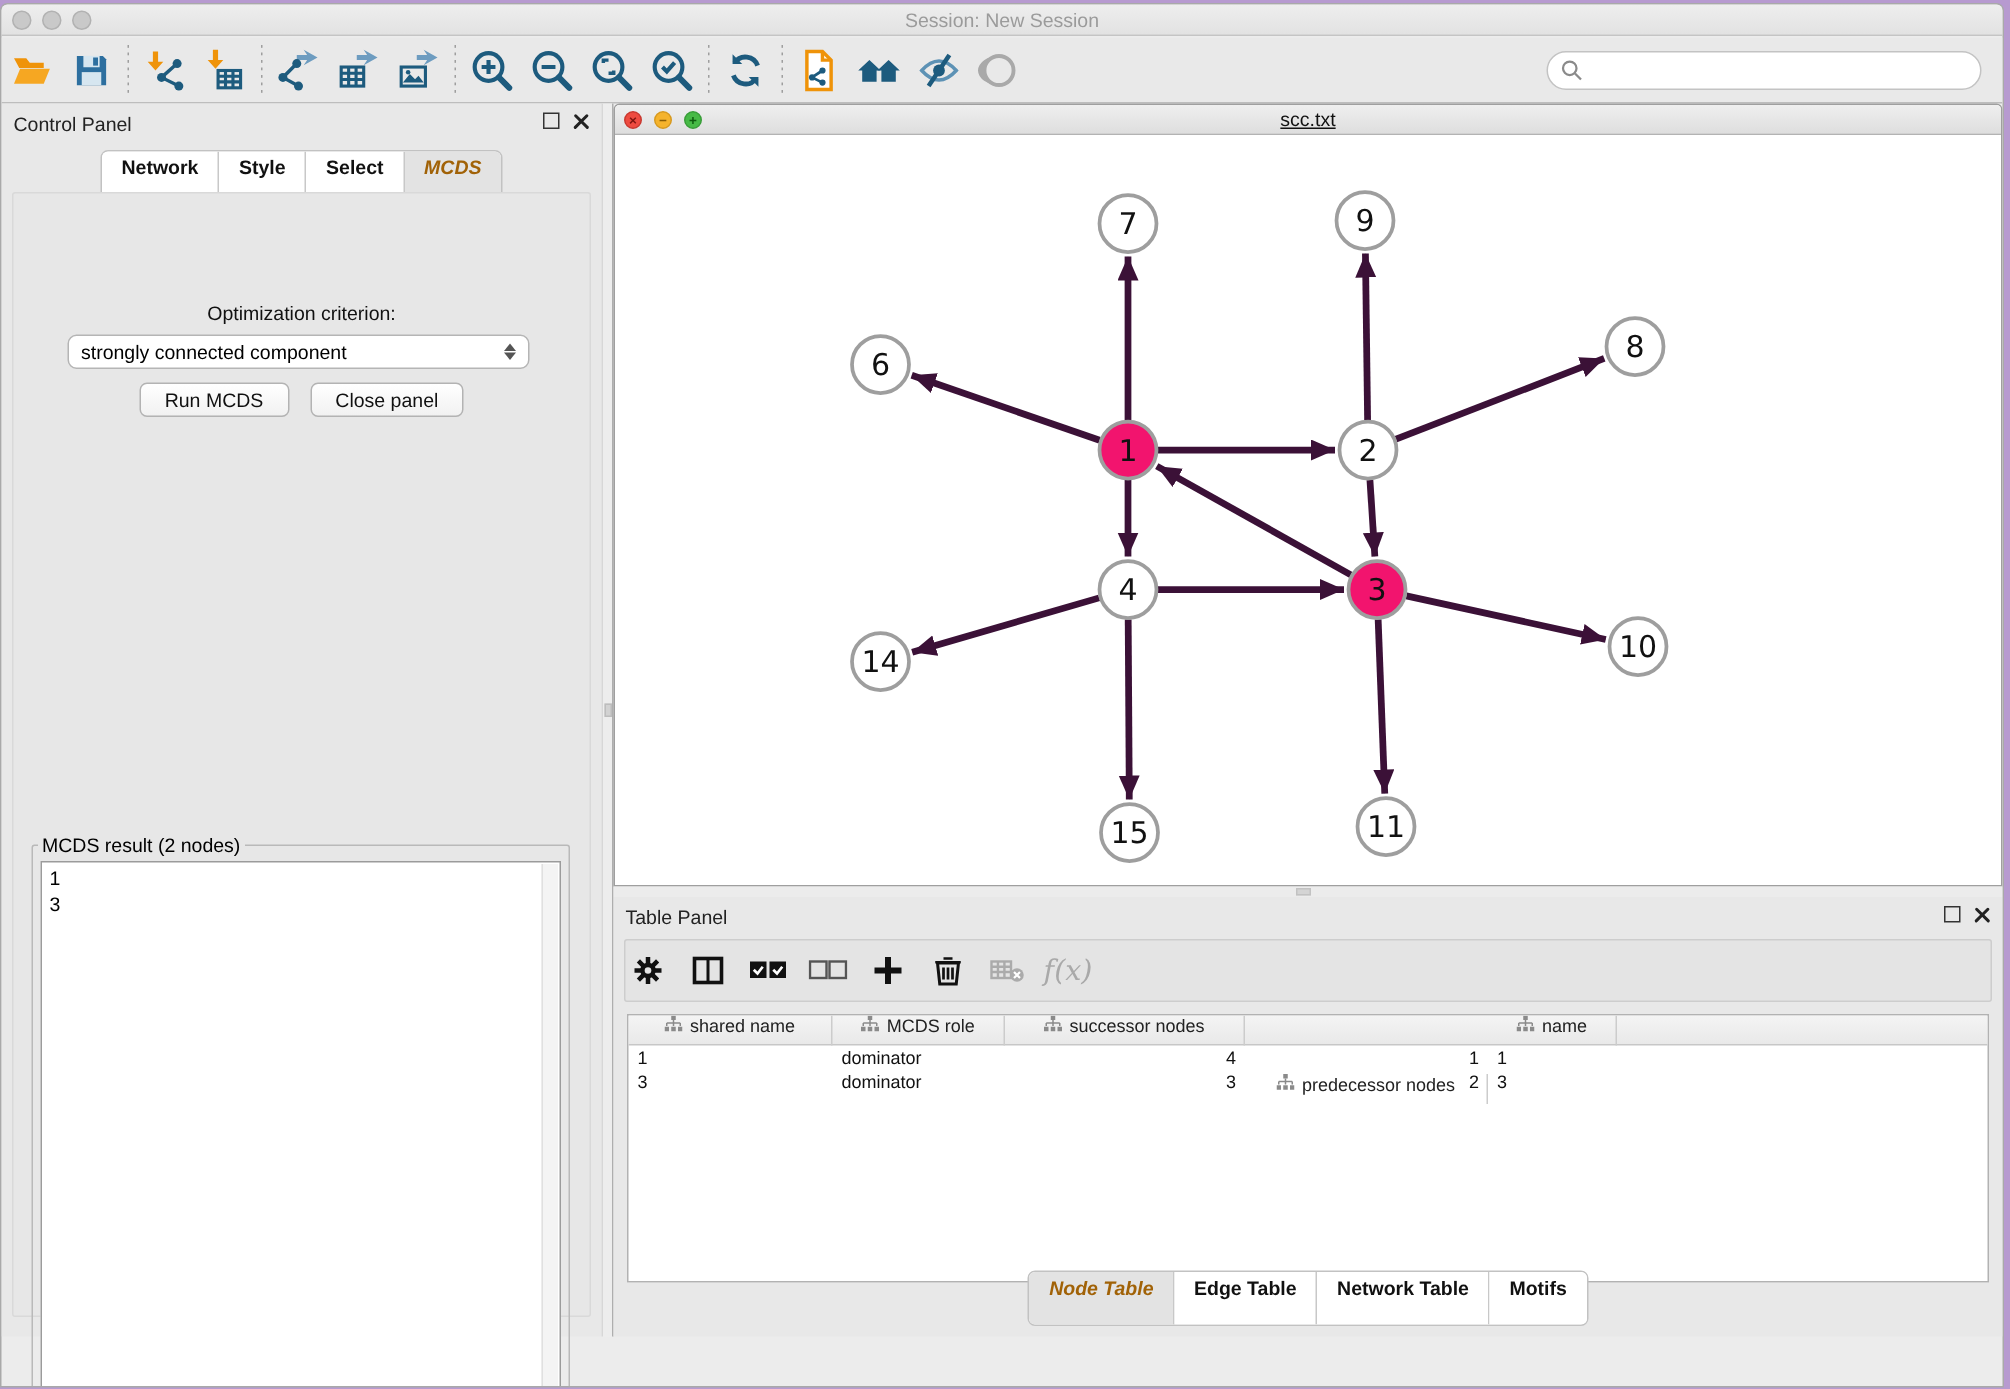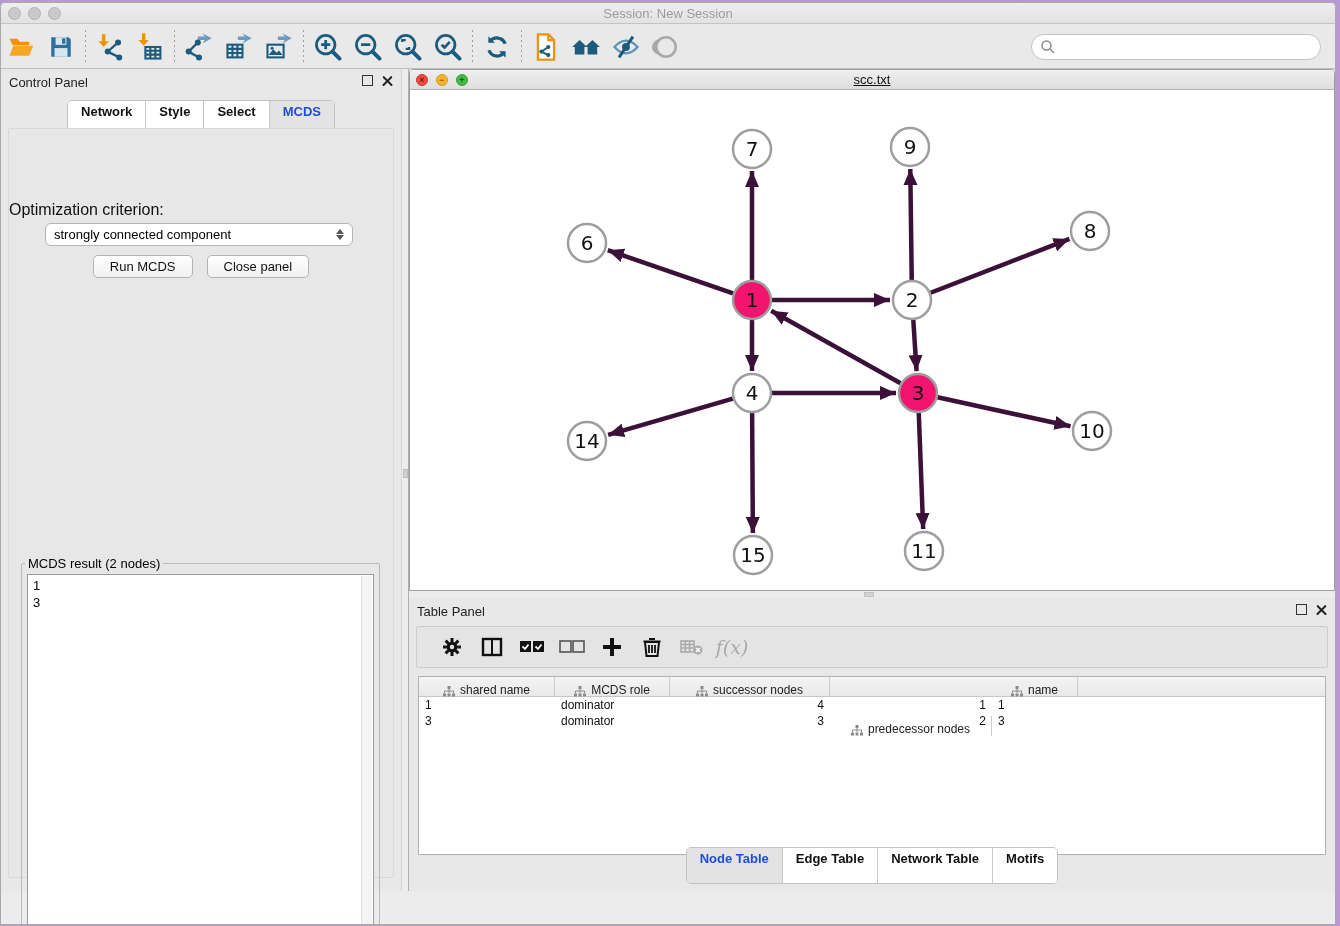--- a/index.html
+++ b/index.html
@@ -50,25 +50,25 @@
   .close-x:before,.close-x:after { content:""; position:absolute; left:-1px; top:4.5px;
     width:13px; height:2.4px; background:#222; border-radius:1px; }
   .close-x:before { transform:rotate(45deg); } .close-x:after { transform:rotate(-45deg); }
 
   .cp-tabs { position:absolute; top:31px; left:0; right:0; display:flex; justify-content:center; }
   .tabgrp { display:flex; border:1px solid #c2c2c2; border-radius:5px; overflow:hidden;
     height:37px; background:#fff; }
   .tab { padding:2px 13px; font-size:13px; font-weight:bold; color:#111;
     border-right:1px solid #c8c8c8; background:#fff; line-height:17px; }
   .tab:last-child { border-right:none; }
-  .tab.active { background:#e3e3e3; color:#1d4ed8; }
+  .tab.active { background:#e3e3e3; color:#a16207;font-style:italic; }
 
   .cp-body { position:absolute; left:7px; right:7px; top:59px; bottom:13px;
     background:#e7e7e7; border:1px solid #d9d9d9; border-radius:2px; }
-  .opt-label { position:absolute; left:0; right:0; top:72px; font-size:16px; color:#111; }
+  .opt-label { position:absolute; left:0; right:0; top:72px; text-align:center; font-size:13px; color:#111; }
   .dropdown { position:absolute; left:36px; right:40px; top:94px; height:23px;
     background:#fff; border:1px solid #b5b5b5; border-radius:6px;
     display:flex; align-items:center; padding:0 8px; font-size:13px; }
   .dd-text { flex:1; }
   .dd-arrows { display:flex; flex-direction:column; gap:1px; align-items:center; }
   .dd-arrows span { width:0; height:0; border-left:4px solid transparent; border-right:4px solid transparent; }
   .dd-up { border-bottom:5px solid #555; } .dd-down { border-top:5px solid #555; }
   .btn-row { position:absolute; left:0; right:0; top:126px; display:flex; justify-content:center; gap:14px; }
   .pbtn { height:23px; padding:0 16px; background:linear-gradient(#ffffff,#f1f1f1);
     border:1px solid #b3b3b3; border-radius:5px; font-size:13px; color:#111;
@@ -100,29 +100,29 @@
   .canvas svg { display:block; }
 
   .hsplit { position:absolute; left:0; top:522px; right:0; height:7px; background:#ececec; }
   .hgrip { position:absolute; left:455px; top:1px; width:10px; height:5px;
     background:#d4d4d4; border:1px solid #c2c2c2; }
 
   
   .tpanel { position:absolute; left:0; top:529px; right:0; bottom:0; background:#e8e8e8; }
   .tp-toolbar { position:absolute; left:7px; right:7px; top:28px; height:42px;
     background:#e4e4e4; border:1px solid #cdcdcd; border-radius:2px;
-    display:flex; align-items:center; gap:10px; padding-left:20px; }
+    display:flex; align-items:center; gap:10px; padding-left:0; }
   .tp-ico { width:30px; height:30px; display:flex; align-items:center; justify-content:center; }
   .fx-label { font-family:"DejaVu Serif", serif; font-style:italic; font-size:19px; color:#a9a9a9; }
 
   .ntable { position:absolute; left:9px; right:9px; top:78px; bottom:36px;
     background:#fff; border:1px solid #b2b2b2; overflow:hidden; }
   .thead { display:flex; height:20px; background:linear-gradient(#f4f4f4,#e9e9e9);
     border-bottom:1px solid #c7c7c7; }
-  .th { display:flex; align-items:flex-end; justify-content:center; gap:5px;
+  .th { display:flex; align-items:flex-start; justify-content:center; gap:5px;
     font-size:12px; color:#222; border-right:1px solid #cccccc; height:20px; }
   .trow { display:flex; height:16px; font-size:12px; color:#111; }
   .td { padding:1px 6px; overflow:hidden; white-space:nowrap; }
   .td.r { text-align:right; }
   .tp-tabs { position:absolute; left:0; right:0; bottom:7px; display:flex; justify-content:center; }
 
   
   .statusbar { position:absolute; left:0; right:0; bottom:0; height:33px;
     background:#e9e9e9; border-top:1px solid #c0c0c0; }
   .list-btn { position:absolute; left:10px; top:5px; width:30px; height:23px;

